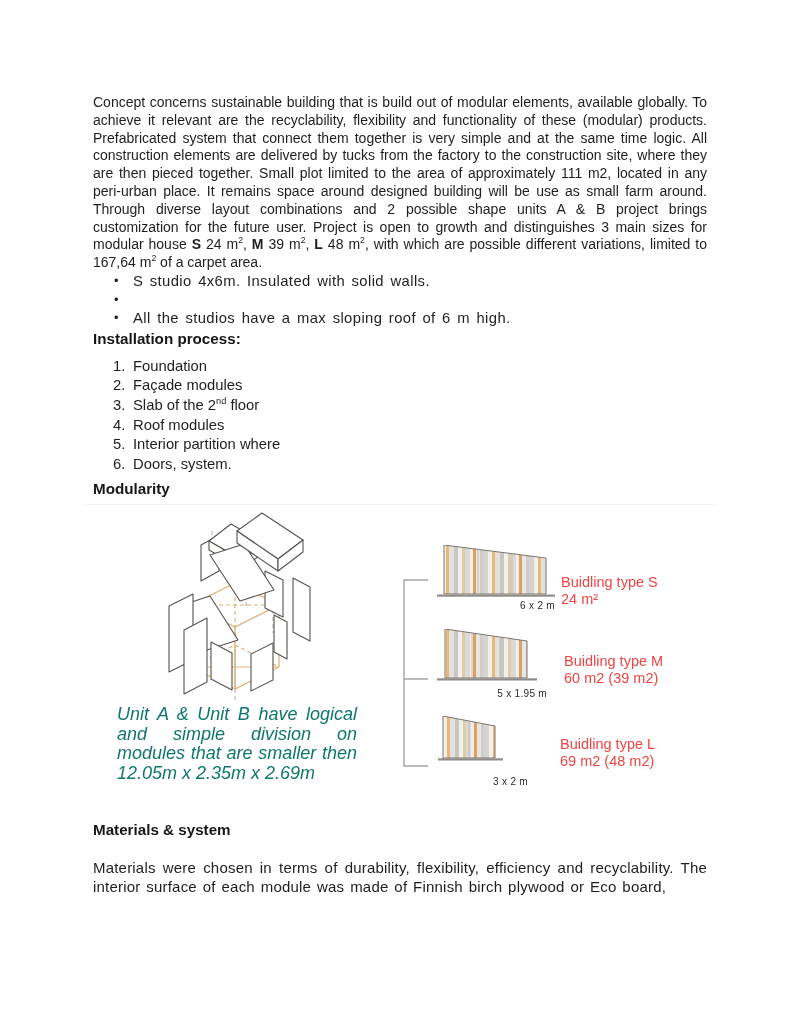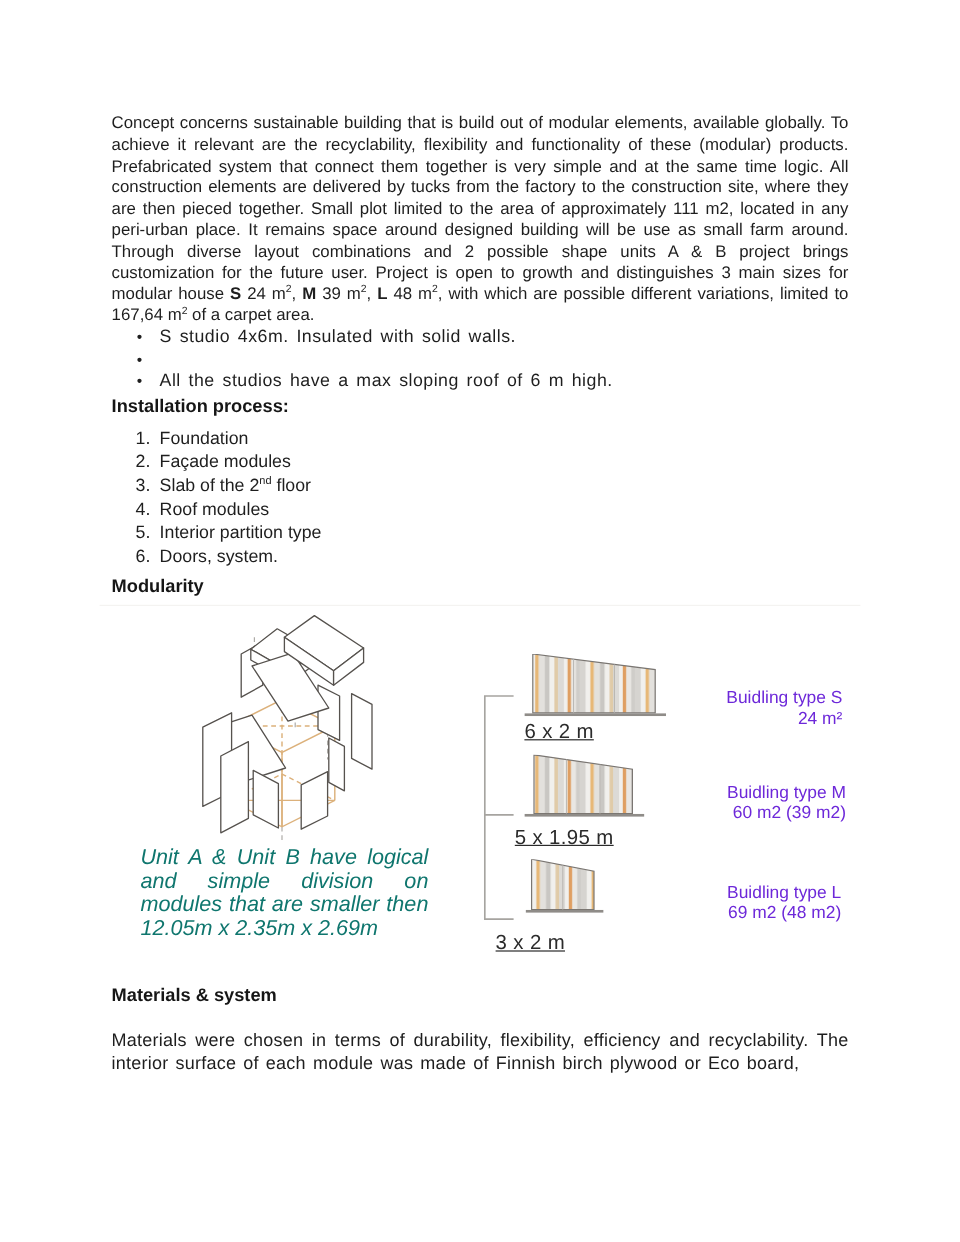--- a/index.html
+++ b/index.html
@@ -53,27 +53,26 @@
   .fig-caption{
     position:absolute;left:34px;top:200px;width:240px;
     font-size:18px;line-height:19.5px;color:#0f766e;
     text-align:justify;
     font-style:italic;
   }
   .bracket{position:absolute;left:320px;top:74px;}
   .btype{position:absolute;}
   .dim-label{
     position:absolute;
-    font-size:17px;color:#2b2b2b;text-align:left;
+    font-size:10px;color:#2b2b2b;text-align:right;
     letter-spacing:0.3px;
-    text-decoration:underline;
   }
   .type-label{
     position:absolute;width:141px;
-    font-size:14.5px;line-height:17px;color:#6d28d9;text-align:right;
+    font-size:14.5px;line-height:17px;color:#ef4444;text-align:left;
   }
   h2.materials-heading{margin:13px 0 0 0;}
   p.materials{
     margin:20px 0 0 0;
     font-size:15px;line-height:18.6px;
     letter-spacing:0.2px;word-spacing:1.5px;
     text-align:justify;
   }
 </style>
 </head>
@@ -110,21 +109,21 @@
     <li>
         <span class="num">3.</span>
         <span><span>Slab of the 2</span><sup>nd</sup><span> floor</span></span>
       </li>
     <li>
         <span class="num">4.</span>
         <span><span>Roof modules</span></span>
       </li>
     <li>
         <span class="num">5.</span>
-        <span><span>Interior partition type</span></span>
+        <span><span>Interior partition where</span></span>
       </li>
     <li>
         <span class="num">6.</span>
         <span><span>Doors, system.</span></span>
       </li>
   </ol>
 
   <h2 class="doc-heading modularity-heading">Modularity</h2>
 
   <div class="figure">

